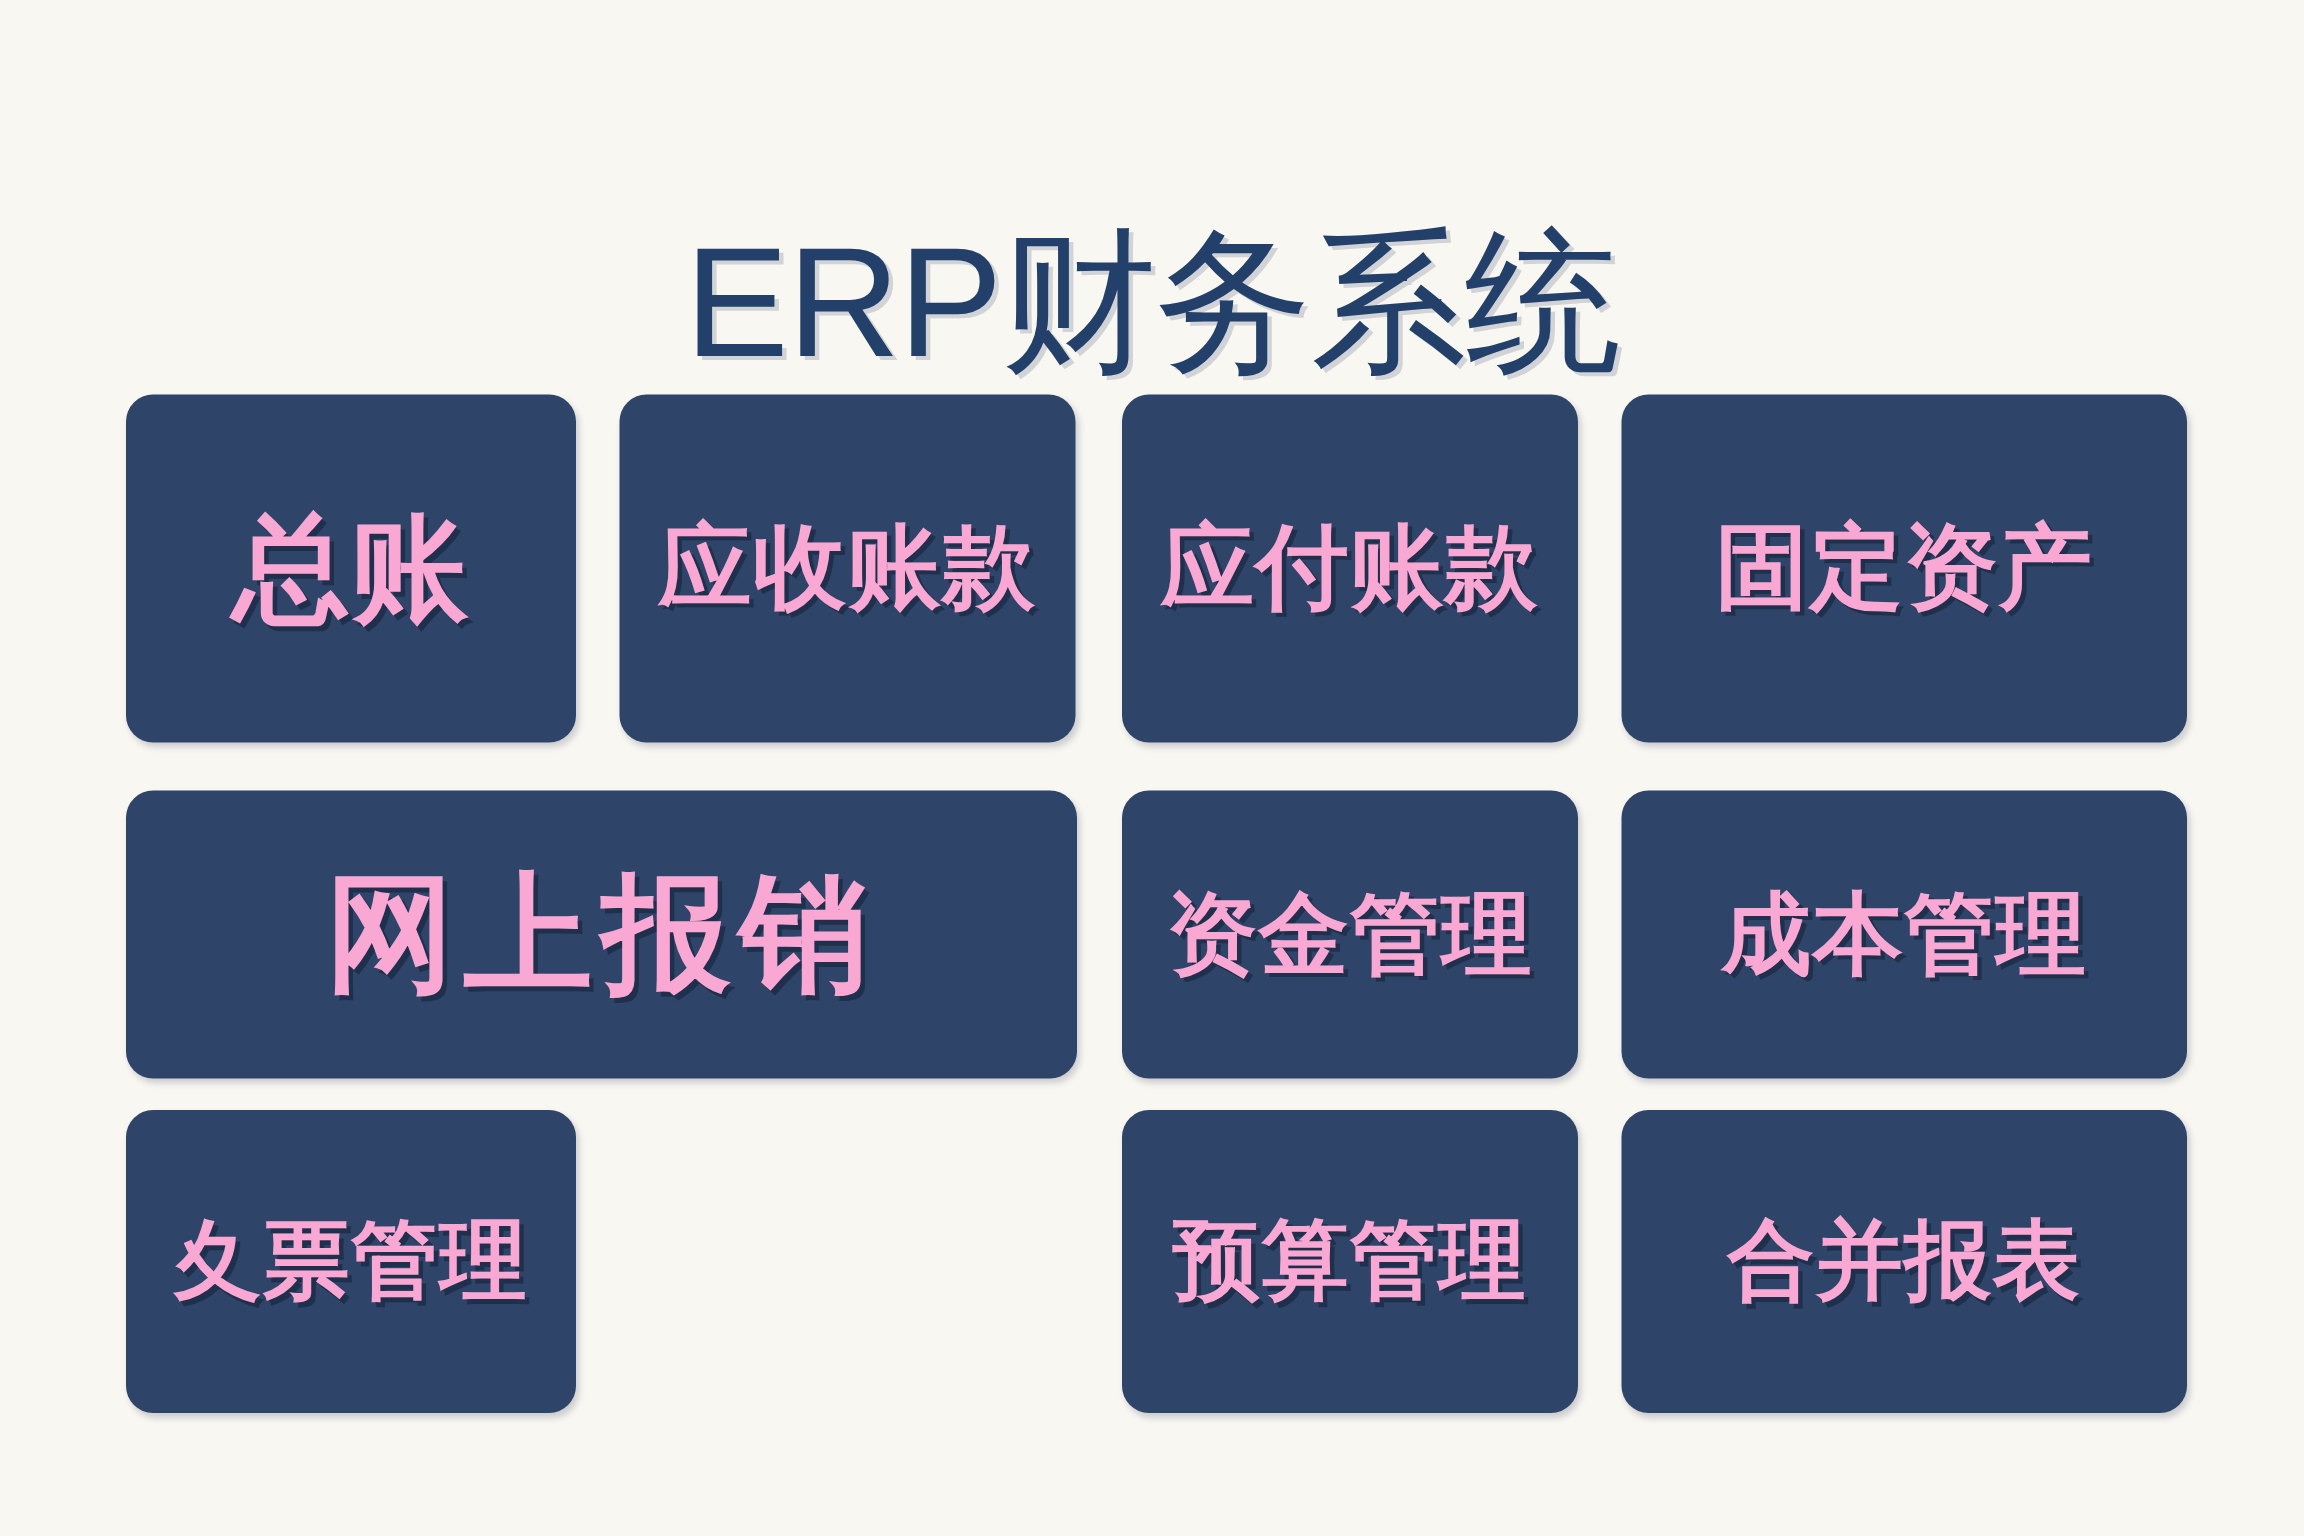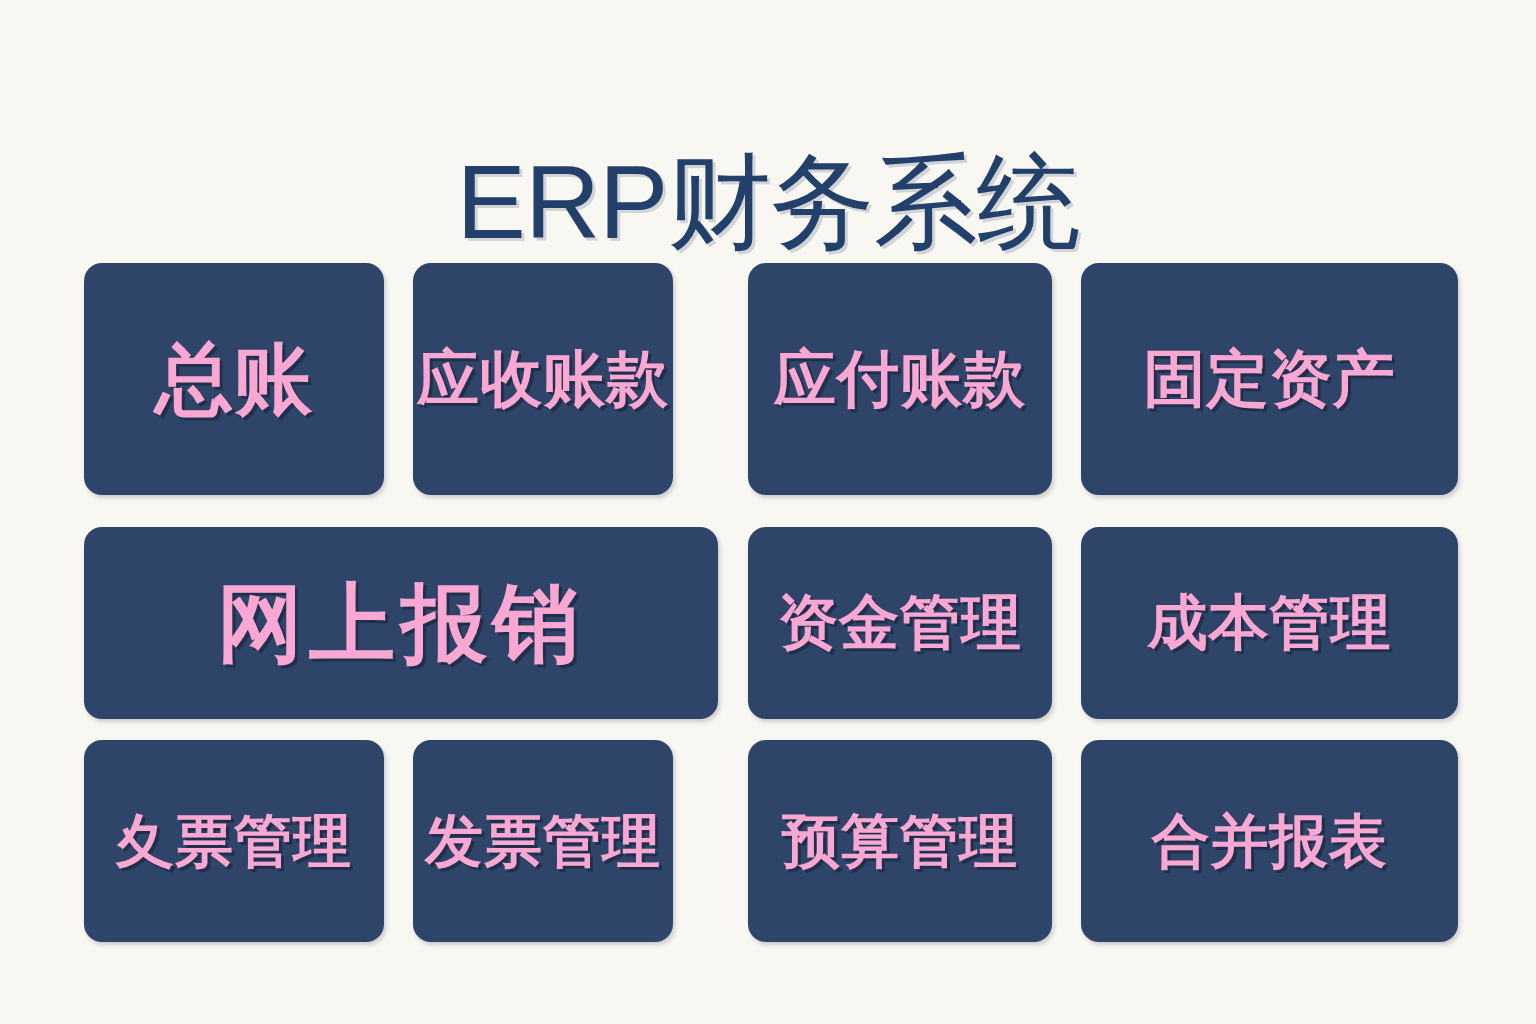--- a/index.html
+++ b/index.html
@@ -68,21 +68,21 @@
     border-radius: 18px;
     display: flex;
     align-items: center;
     justify-content: center;
     box-shadow: 2px 3px 4px rgba(40,55,80,0.22);
     overflow: hidden;
   }
 
   
   .c1 { left: 0px;   width: 300px; }
-  .c2 { left: 329px; width: 260px; }
+  .c2 { left: 329px; width: 304px; }
   .c3 { left: 664px; width: 304px; }
   .c4 { left: 997px; width: 377px; }
   .c12 { left: 0px;  width: 634px; }  
 
   .tile-label {
     color: #f9a8d4;
     font-weight: 700;
     letter-spacing: 1px;
     white-space: nowrap;
     text-shadow: 3px 3px 0 rgba(14,24,42,0.45);
@@ -129,23 +129,20 @@
       </div>
       <div class="tile c3">
         <span class="tile-label size-md2">资金管理</span>
       </div>
     </div>
 
     <div class="tile-row row-3">
       <div class="tile c1">
         <span class="tile-label size-sm">夊票管理</span>
       </div>
-      <div class="tile c2">
-        <span class="tile-label size-sm">发票管理</span>
-      </div>
       <div class="tile c3">
         <span class="tile-label size-sm">预算管理</span>
       </div>
       <div class="tile c4">
         <span class="tile-label size-sm">合并报表</span>
       </div>
     </div>
 
   </div>
 </div>

